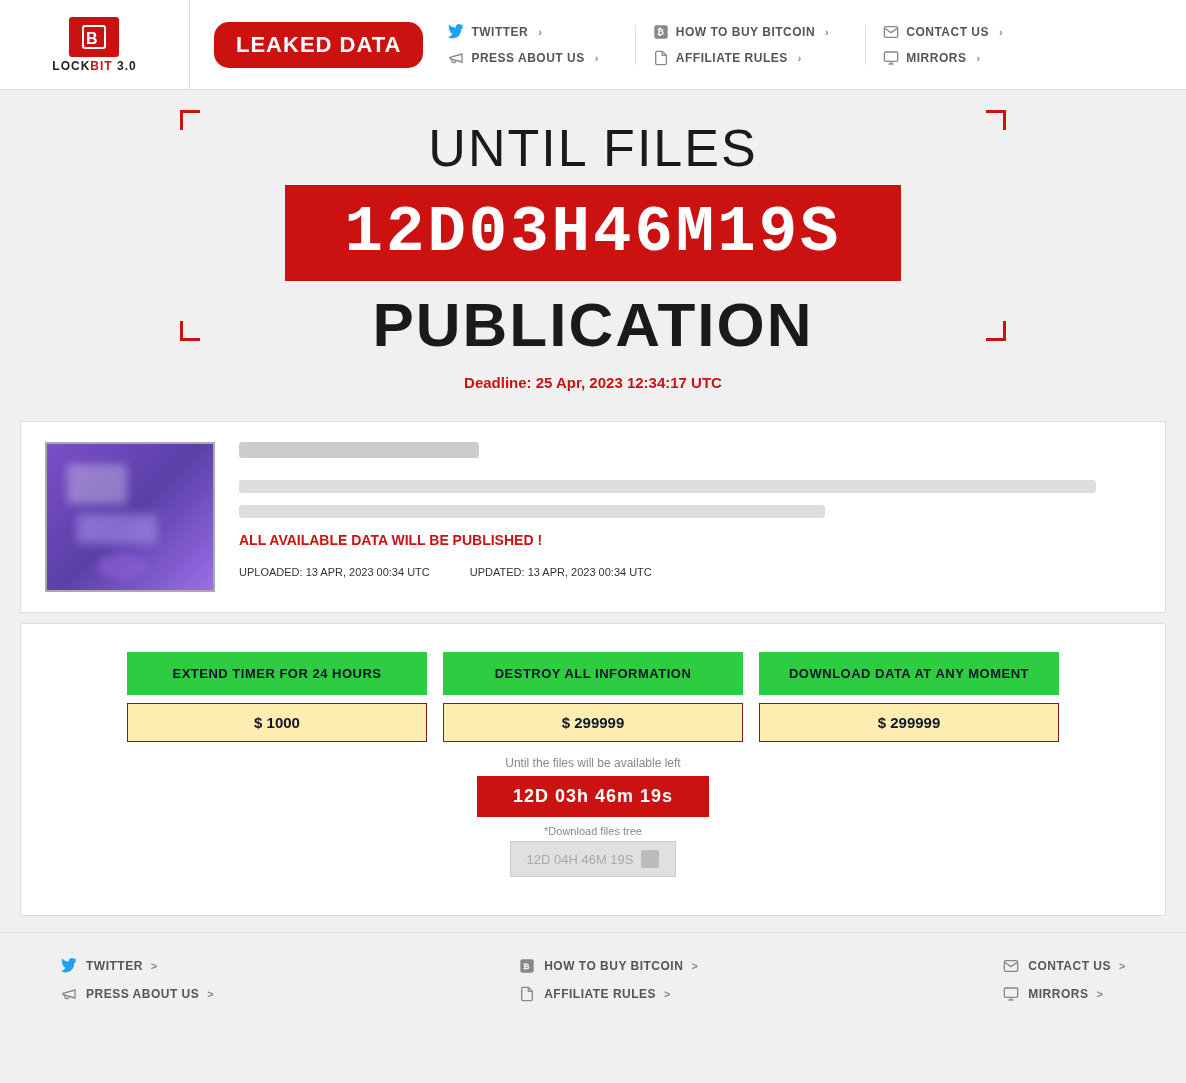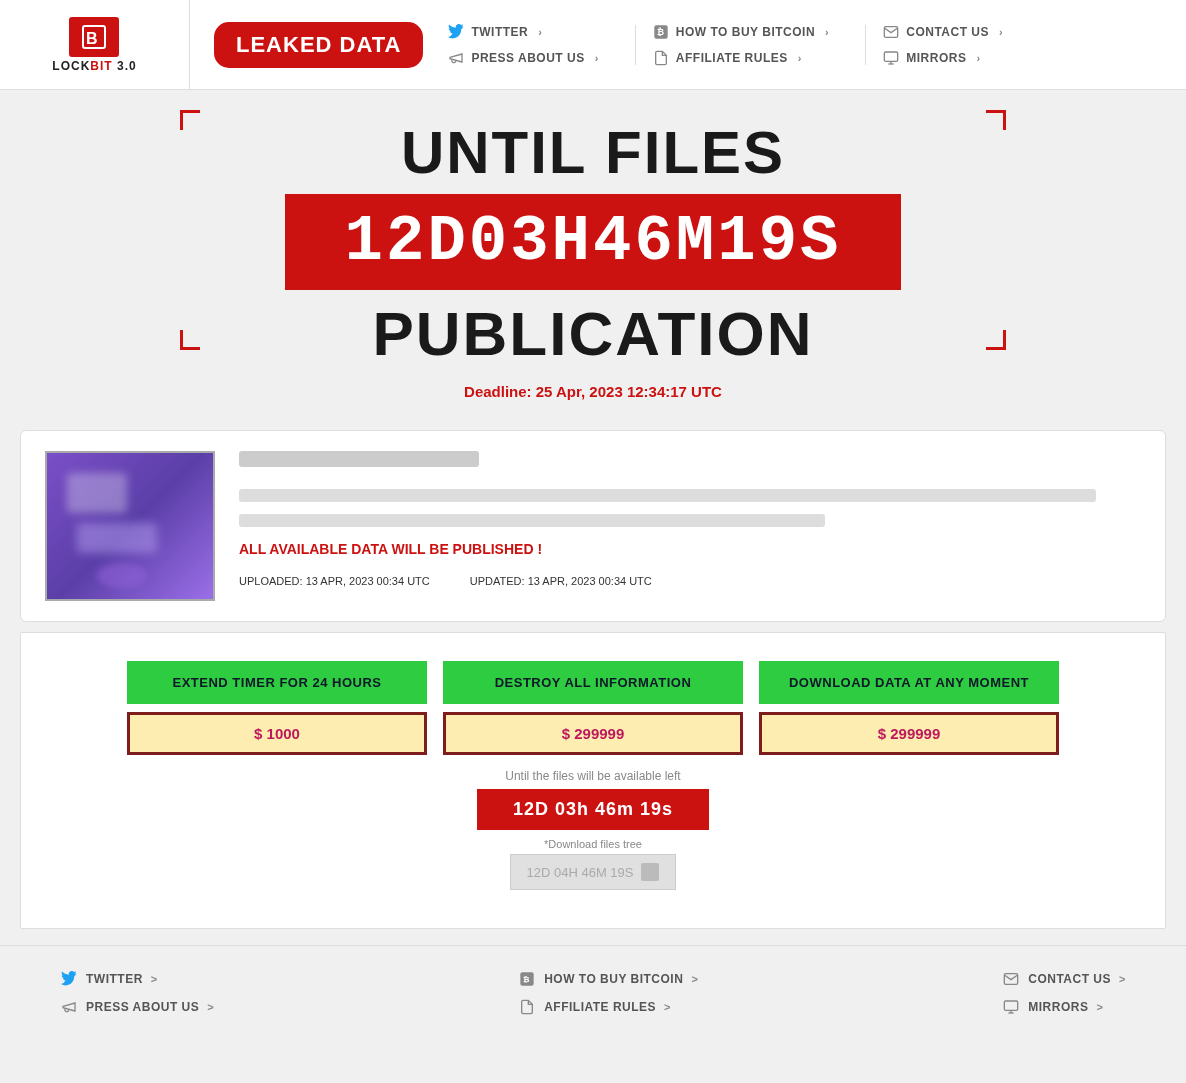--- a/index.html
+++ b/index.html
@@ -24,46 +24,46 @@
     .nav-separator { width: 1px; background: #ddd; height: 40px; margin: 0 16px; }
 
     
     .hero { background: #f0f0f0; padding: 30px 0 10px; text-align: center; position: relative; }
     .corner-bracket { position: absolute; width: 20px; height: 20px; border-color: #cc1111; border-style: solid; }
     .corner-tl { top: 20px; left: 180px; border-width: 3px 0 0 3px; }
     .corner-tr { top: 20px; right: 180px; border-width: 3px 3px 0 0; }
     .corner-bl { bottom: 80px; left: 180px; border-width: 0 0 3px 3px; }
     .corner-br { bottom: 80px; right: 180px; border-width: 0 3px 3px 0; }
 
-    .hero-until { font-size: 60px; font-weight: 700; color: #1a1a1a; text-transform: uppercase; letter-spacing: 2px; line-height: 1.1; font-family: 'Arial Black', Arial, sans-serif; }
+    .hero-until { font-size: 52px; font-weight: 400; color: #1a1a1a; text-transform: uppercase; letter-spacing: 2px; line-height: 1.1; font-family: 'Arial Black', Arial, sans-serif; }
     .hero-timer-box { background: #cc1111; display: inline-block; padding: 12px 60px; margin: 8px 0; }
     .hero-timer { font-size: 64px; font-weight: 900; color: #fff; letter-spacing: 3px; font-family: 'Courier New', monospace; }
     .hero-publication { font-size: 62px; font-weight: 900; color: #1a1a1a; text-transform: uppercase; letter-spacing: 2px; font-family: 'Arial Black', Arial, sans-serif; }
     .hero-deadline { color: #cc1111; font-size: 15px; font-weight: bold; margin-top: 14px; padding-bottom: 20px; }
 
     
-    .card { background: #fff; margin: 0 20px 10px; border: 1px solid #ddd; border-radius: 6px; padding: 20px 24px; display: flex; gap: 24px; }
+    .card { background: #fff; margin: 0 20px 10px; border: 1px solid #ddd; border-radius: 0; padding: 20px 24px; display: flex; gap: 24px; }
     .card-thumb { width: 170px; height: 150px; background: #7b4fc8; flex-shrink: 0; display: flex; align-items: center; justify-content: center; overflow: hidden; border: 2px solid #aaa; }
     .card-thumb-inner { width: 100%; height: 100%; background: linear-gradient(135deg, #7b4fc8 0%, #5b3fa8 50%, #9b6fe8 100%); position: relative; }
     .blur-block { position: absolute; background: rgba(255,255,255,0.18); border-radius: 4px; }
     .card-content { flex: 1; display: flex; flex-direction: column; gap: 8px; }
     .card-title-blurred { height: 18px; background: #ccc; border-radius: 3px; width: 260px; margin-bottom: 6px; }
     .card-desc-blurred { height: 14px; background: #ddd; border-radius: 3px; width: 100%; }
     .card-desc-blurred2 { height: 14px; background: #ddd; border-radius: 3px; width: 75%; }
     .card-warning { color: #cc1111; font-size: 14px; font-weight: bold; margin-top: 6px; }
     .card-meta { display: flex; gap: 40px; margin-top: 10px; }
     .card-meta-item { font-size: 11px; color: #555; }
     .card-meta-item span { font-weight: normal; color: #333; }
 
     
     .actions-card { background: #fff; margin: 0 20px 10px; border: 1px solid #ddd; border-radius: 2px; padding: 28px 30px; }
     .actions-row { display: flex; gap: 16px; justify-content: center; }
     .action-btn { border: 2px solid #2ecc40; background: #2ecc40; color: #0f172a; font-weight: 900; font-size: 13px; padding: 12px 20px; text-transform: uppercase; letter-spacing: 0.5px; cursor: pointer; flex: 1; max-width: 300px; }
     .price-row { display: flex; gap: 16px; justify-content: center; margin-top: 8px; }
-    .price-box { background: #fdedb0; border: 3px solid #7f1d1d; padding: 10px 20px; text-align: center; font-weight: bold; font-size: 15px; color: #be185d; flex: 1; max-width: 300px; }
+    .price-box { background: #fdedb0; border: 1px solid #7f1d1d; padding: 10px 20px; text-align: center; font-weight: bold; font-size: 15px; color: #0f172a; flex: 1; max-width: 300px; }
 
     
     .countdown-section { text-align: center; padding: 14px 0 10px; }
     .countdown-label { font-size: 12px; color: #888; margin-bottom: 6px; }
     .countdown-main { display: inline-block; background: #cc1111; color: #fff; font-size: 18px; font-weight: bold; padding: 10px 36px; border-radius: 0; letter-spacing: 1px; margin-bottom: 8px; }
     .countdown-sub-label { font-size: 11px; color: #888; margin-bottom: 4px; }
     .countdown-sub { display: inline-flex; align-items: center; gap: 8px; background: #e0e0e0; border: 1px solid #ccc; padding: 8px 16px; color: #aaa; font-size: 13px; }
     .countdown-sub-icon { width: 18px; height: 18px; background: #bbb; border-radius: 2px; display: inline-block; }
 
     

